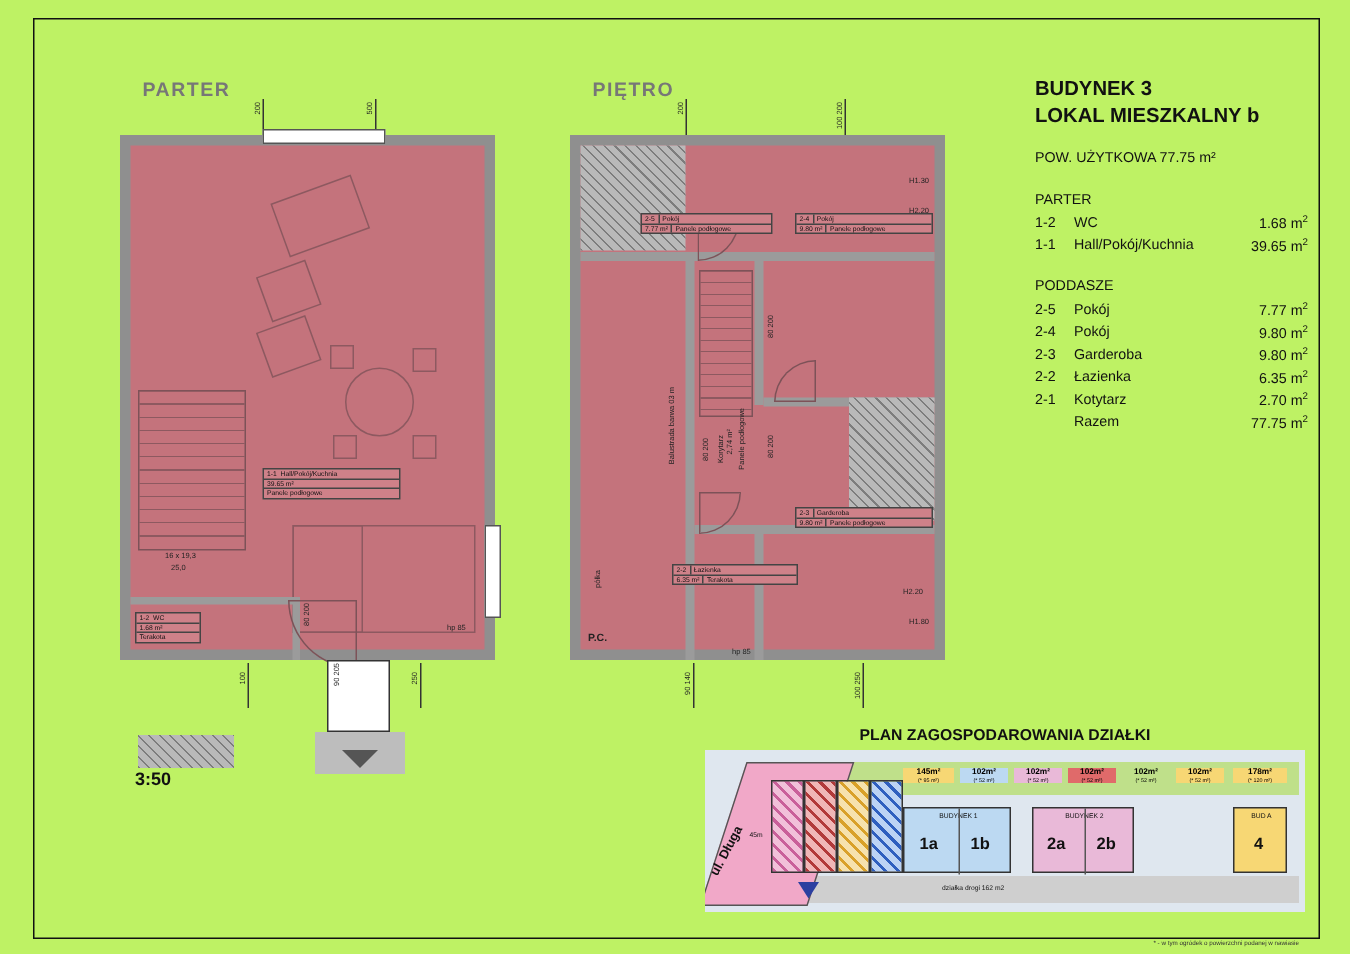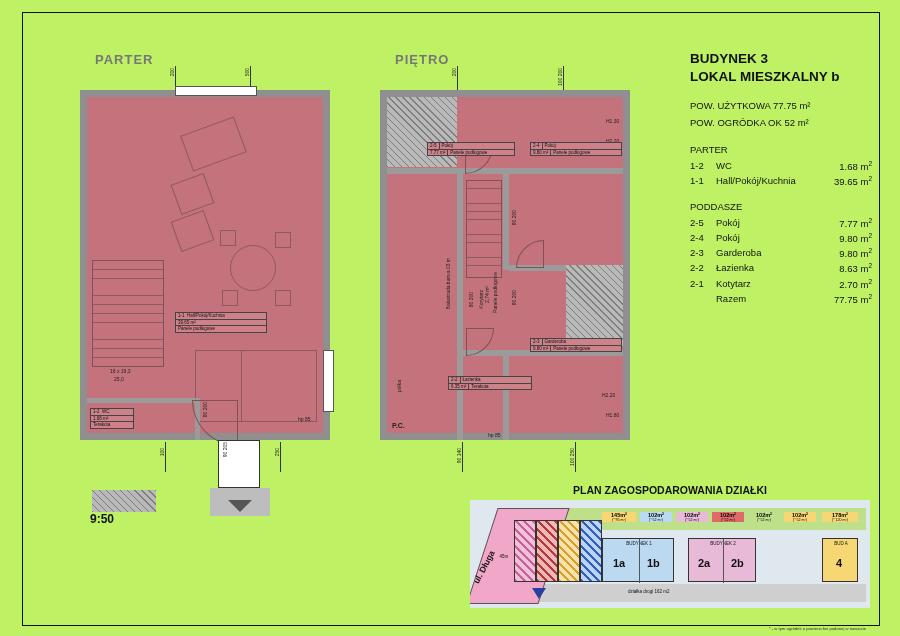--- a/index.html
+++ b/index.html
@@ -118,21 +118,21 @@
       <span class="t1">1.68 m²</span>
       <span class="t2">Terakota</span>
     </div>
 
     <div class="dimlinev" style="left:95px;top:392px;height:30px;"></div>
     <div class="dimlinev" style="left:210px;top:392px;height:30px;"></div>
     <div class="dimtxt vert" style="left:89px;top:398px;">100</div>
     <div class="dimtxt vert" style="left:204px;top:398px;">250</div>
   </div>
 
-  <div class="scale">9:50</div>
+  <div class="scale">3:50</div>
 
   <div class="plan" style="left:370px;top:50px;width:290px;height:430px;">
     <div class="plan-title" style="left:25px;top:2px;">PIĘTRO</div>
 
     <div class="dimlinev" style="left:87px;top:16px;height:32px;"></div>
     <div class="dimlinev" style="left:193px;top:16px;height:32px;"></div>
     <div class="dimtxt vert" style="left:81px;top:18px;">200</div>
     <div class="dimtxt vert" style="left:187px;top:18px;">100 200</div>
 
     <div class="outer" style="left:10px;top:40px;width:250px;height:350px;"></div>
@@ -217,21 +217,20 @@
     <div class="dimtxt vert" style="left:199px;top:398px;">100 250</div>
   </div>
 
   <div class="info">
     <h1>
       <span>BUDYNEK 3</span><br>
       <span>LOKAL MIESZKALNY b</span>
     </h1>
     <div class="sub">
       <div>POW. UŻYTKOWA   77.75 m²</div>
-      <div>POW. OGRÓDKA  OK 52 m²</div>
     </div>
 
     <div class="sect">PARTER</div>
     <table class="tbl">
       <tbody>
           <tr>
         <td class="code">1-2</td>
         <td>WC</td>
         <td class="val"><span>1.68</span> m<sup>2</sup></td>
       </tr>
@@ -257,21 +256,21 @@
         <td class="val"><span>9.80</span> m<sup>2</sup></td>
       </tr>
       <tr>
         <td class="code">2-3</td>
         <td>Garderoba</td>
         <td class="val"><span>9.80</span> m<sup>2</sup></td>
       </tr>
       <tr>
         <td class="code">2-2</td>
         <td>Łazienka</td>
-        <td class="val"><span>8.63</span> m<sup>2</sup></td>
+        <td class="val"><span>6.35</span> m<sup>2</sup></td>
       </tr>
       <tr>
         <td class="code">2-1</td>
         <td>Kotytarz</td>
         <td class="val"><span>2.70</span> m<sup>2</sup></td>
       </tr>
       <tr>
         <td class="code"></td>
         <td>Razem</td>
         <td class="val"><span>77.75</span> m<sup>2</sup></td>

